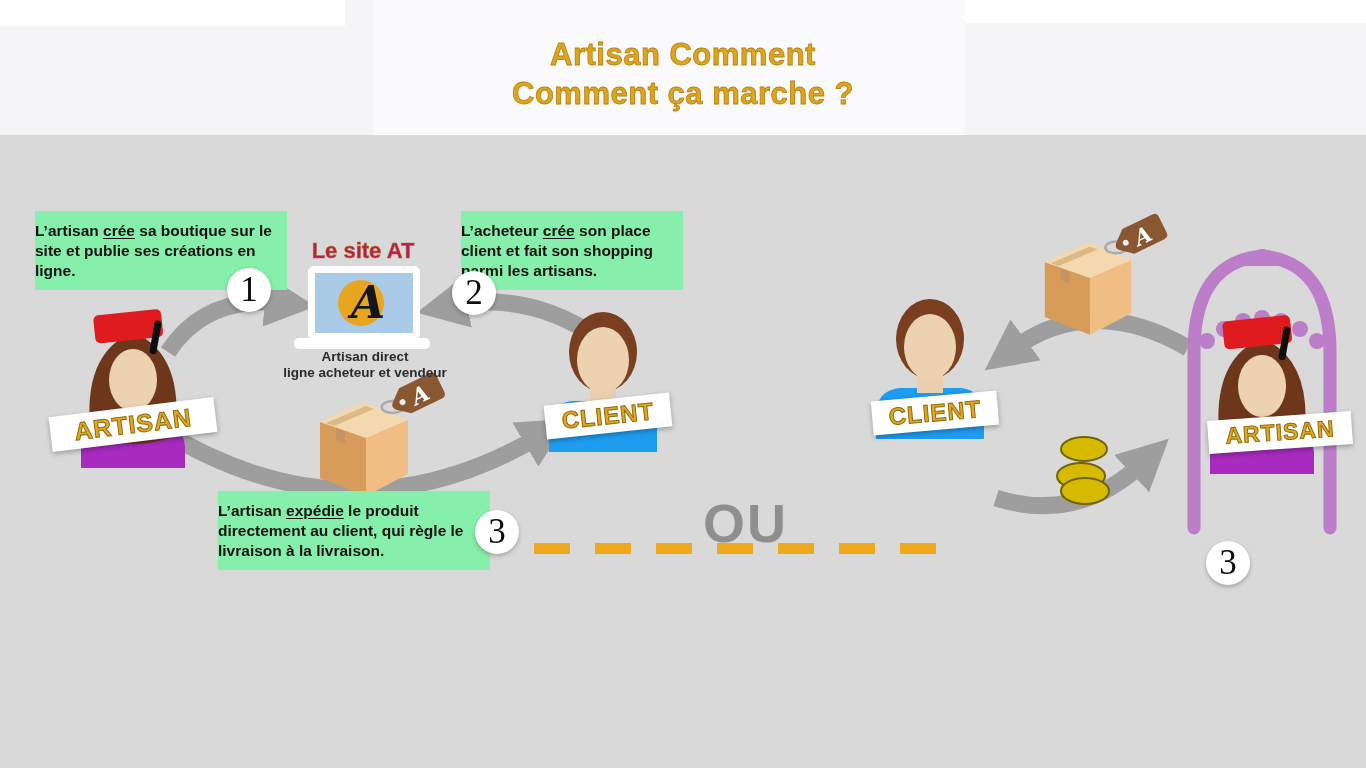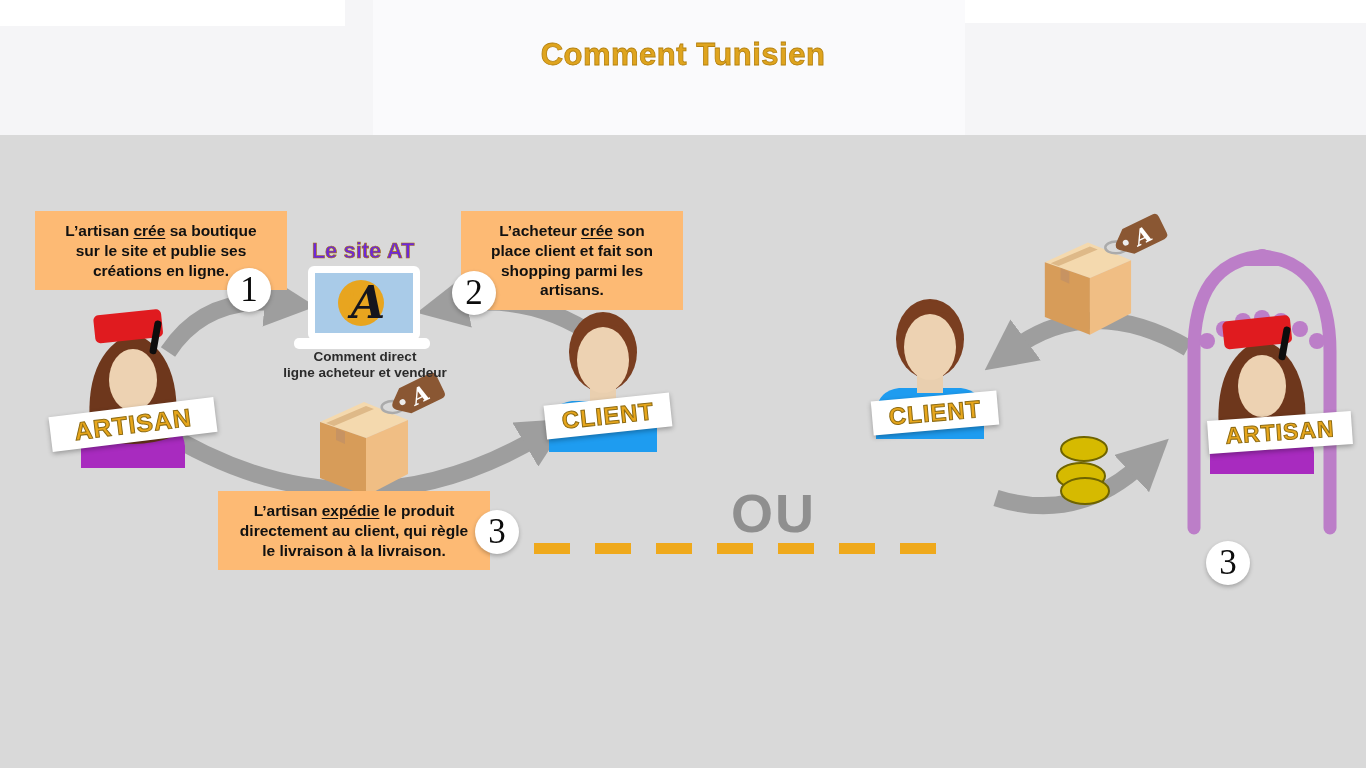--- a/index.html
+++ b/index.html
@@ -13,47 +13,48 @@
   .white-strip-r{position:absolute;left:965px;top:0;width:401px;height:23px;background:#ffffff;}
   .title{position:absolute;left:0;top:36px;width:1366px;text-align:center;
          font-size:31px;font-weight:bold;color:#DFA41E;line-height:1.25;
          -webkit-text-stroke:0.8px #b5810f;letter-spacing:0.5px;}
 
   
   svg.canvas{position:absolute;left:0;top:0;z-index:1;}
 
   
   .ov{position:absolute;z-index:2;}
-  .step-box{background:#fdba74;color:#111;font-weight:bold;font-size:15.5px;
-            line-height:1.28;text-align:center;padding:10px 17px;box-sizing:border-box;}
+  .step-box{background:#86efac;color:#111;font-weight:bold;font-size:15.5px;
+            line-height:1.28;text-align:left;padding:10px 0;box-sizing:border-box;}
   .step-box .u{text-decoration:underline;text-underline-offset:2px;}
   .num{width:44px;height:44px;border-radius:50%;background:#fff;display:flex;
        align-items:center;justify-content:center;font-family:"Liberation Serif",serif;
        font-size:35px;color:#0c0c0c;box-shadow:0 2px 4px rgba(0,0,0,.25);}
-  .site-label{font-size:22px;font-weight:bold;color:#6d28d9;-webkit-text-stroke:0.6px #a9750e;
+  .site-label{font-size:22px;font-weight:bold;color:#be185d;-webkit-text-stroke:0.6px #a9750e;
               width:130px;text-align:center;}
   .contact-text{font-size:13.5px;font-weight:bold;color:#2b2b2b;text-align:center;width:190px;line-height:1.2;}
   .or-text{font-size:54px;font-weight:bold;color:#8f8f8f;letter-spacing:2px;}
   .dash-line{width:402px;height:11px;
              background:repeating-linear-gradient(90deg,#EFA91C 0 36px,rgba(0,0,0,0) 36px 61px);}
   .name-card{background:#ffffff;box-shadow:0 2px 5px rgba(0,0,0,.3);padding:3px 8px;
              text-align:center;font-weight:bold;color:#E7A61B;-webkit-text-stroke:1px #8d6b13;
              letter-spacing:1px;}
 </style>
 </head>
 <body>
 
 <div class="stage">
 
   <div class="header-band"></div>
   <div class="header-bright"></div>
   <div class="white-strip-l"></div>
   <div class="white-strip-r"></div>
   <div class="title">
-    <div>Comment Tunisien</div>
+    <div>Artisan Comment</div>
+    <div>Comment ça marche ?</div>
   </div>
 
   <svg class="canvas" width="1366" height="768" viewBox="0 0 1366 768">
     <defs>
       <marker id="ah" viewBox="0 0 3 3" markerWidth="3" markerHeight="3" refX="1.0" refY="1.5" orient="auto">
         <path d="M0,0 L3,1.5 L0,3 Z" fill="#9E9E9E"></path>
       </marker>
 
       <g id="client-figure">
         <ellipse cx="0" cy="-8" rx="34" ry="40" fill="#7A3E20"></ellipse>
@@ -150,25 +151,25 @@
     <span>L’artisan </span><span class="u">expédie</span><span> le produit directement au client, qui règle le livraison à la livraison.</span>
   </div>
 
   <div class="ov num" style="left:227px;top:268px;">1</div>
   <div class="ov num" style="left:452px;top:271px;">2</div>
   <div class="ov num" style="left:475px;top:510px;">3</div>
   <div class="ov num" style="left:1206px;top:541px;">3</div>
 
   <div class="ov site-label" style="left:298px;top:238px;">Le site AT</div>
   <div class="ov contact-text" style="left:270px;top:349px;">
-    <div>Comment direct</div>
+    <div>Artisan direct</div>
     <div>ligne acheteur et vendeur</div>
   </div>
 
-  <div class="ov or-text" style="left:703px;top:482px;margin-left:28px;">OU</div>
+  <div class="ov or-text" style="left:703px;top:492px;">OU</div>
   <div class="ov dash-line" style="left:534px;top:543px;"></div>
 
   <div class="ov name-card" style="left:50px;top:407px;width:150px;font-size:25px;transform:rotate(-7deg);">ARTISAN</div>
   <div class="ov name-card" style="left:545px;top:399px;width:110px;font-size:24px;transform:rotate(-6deg);">CLIENT</div>
   <div class="ov name-card" style="left:872px;top:396px;width:110px;font-size:24px;transform:rotate(-5deg);">CLIENT</div>
   <div class="ov name-card" style="left:1208px;top:416px;width:128px;font-size:23px;transform:rotate(-4deg);">ARTISAN</div>
 
 </div>
 
 </body></html>

